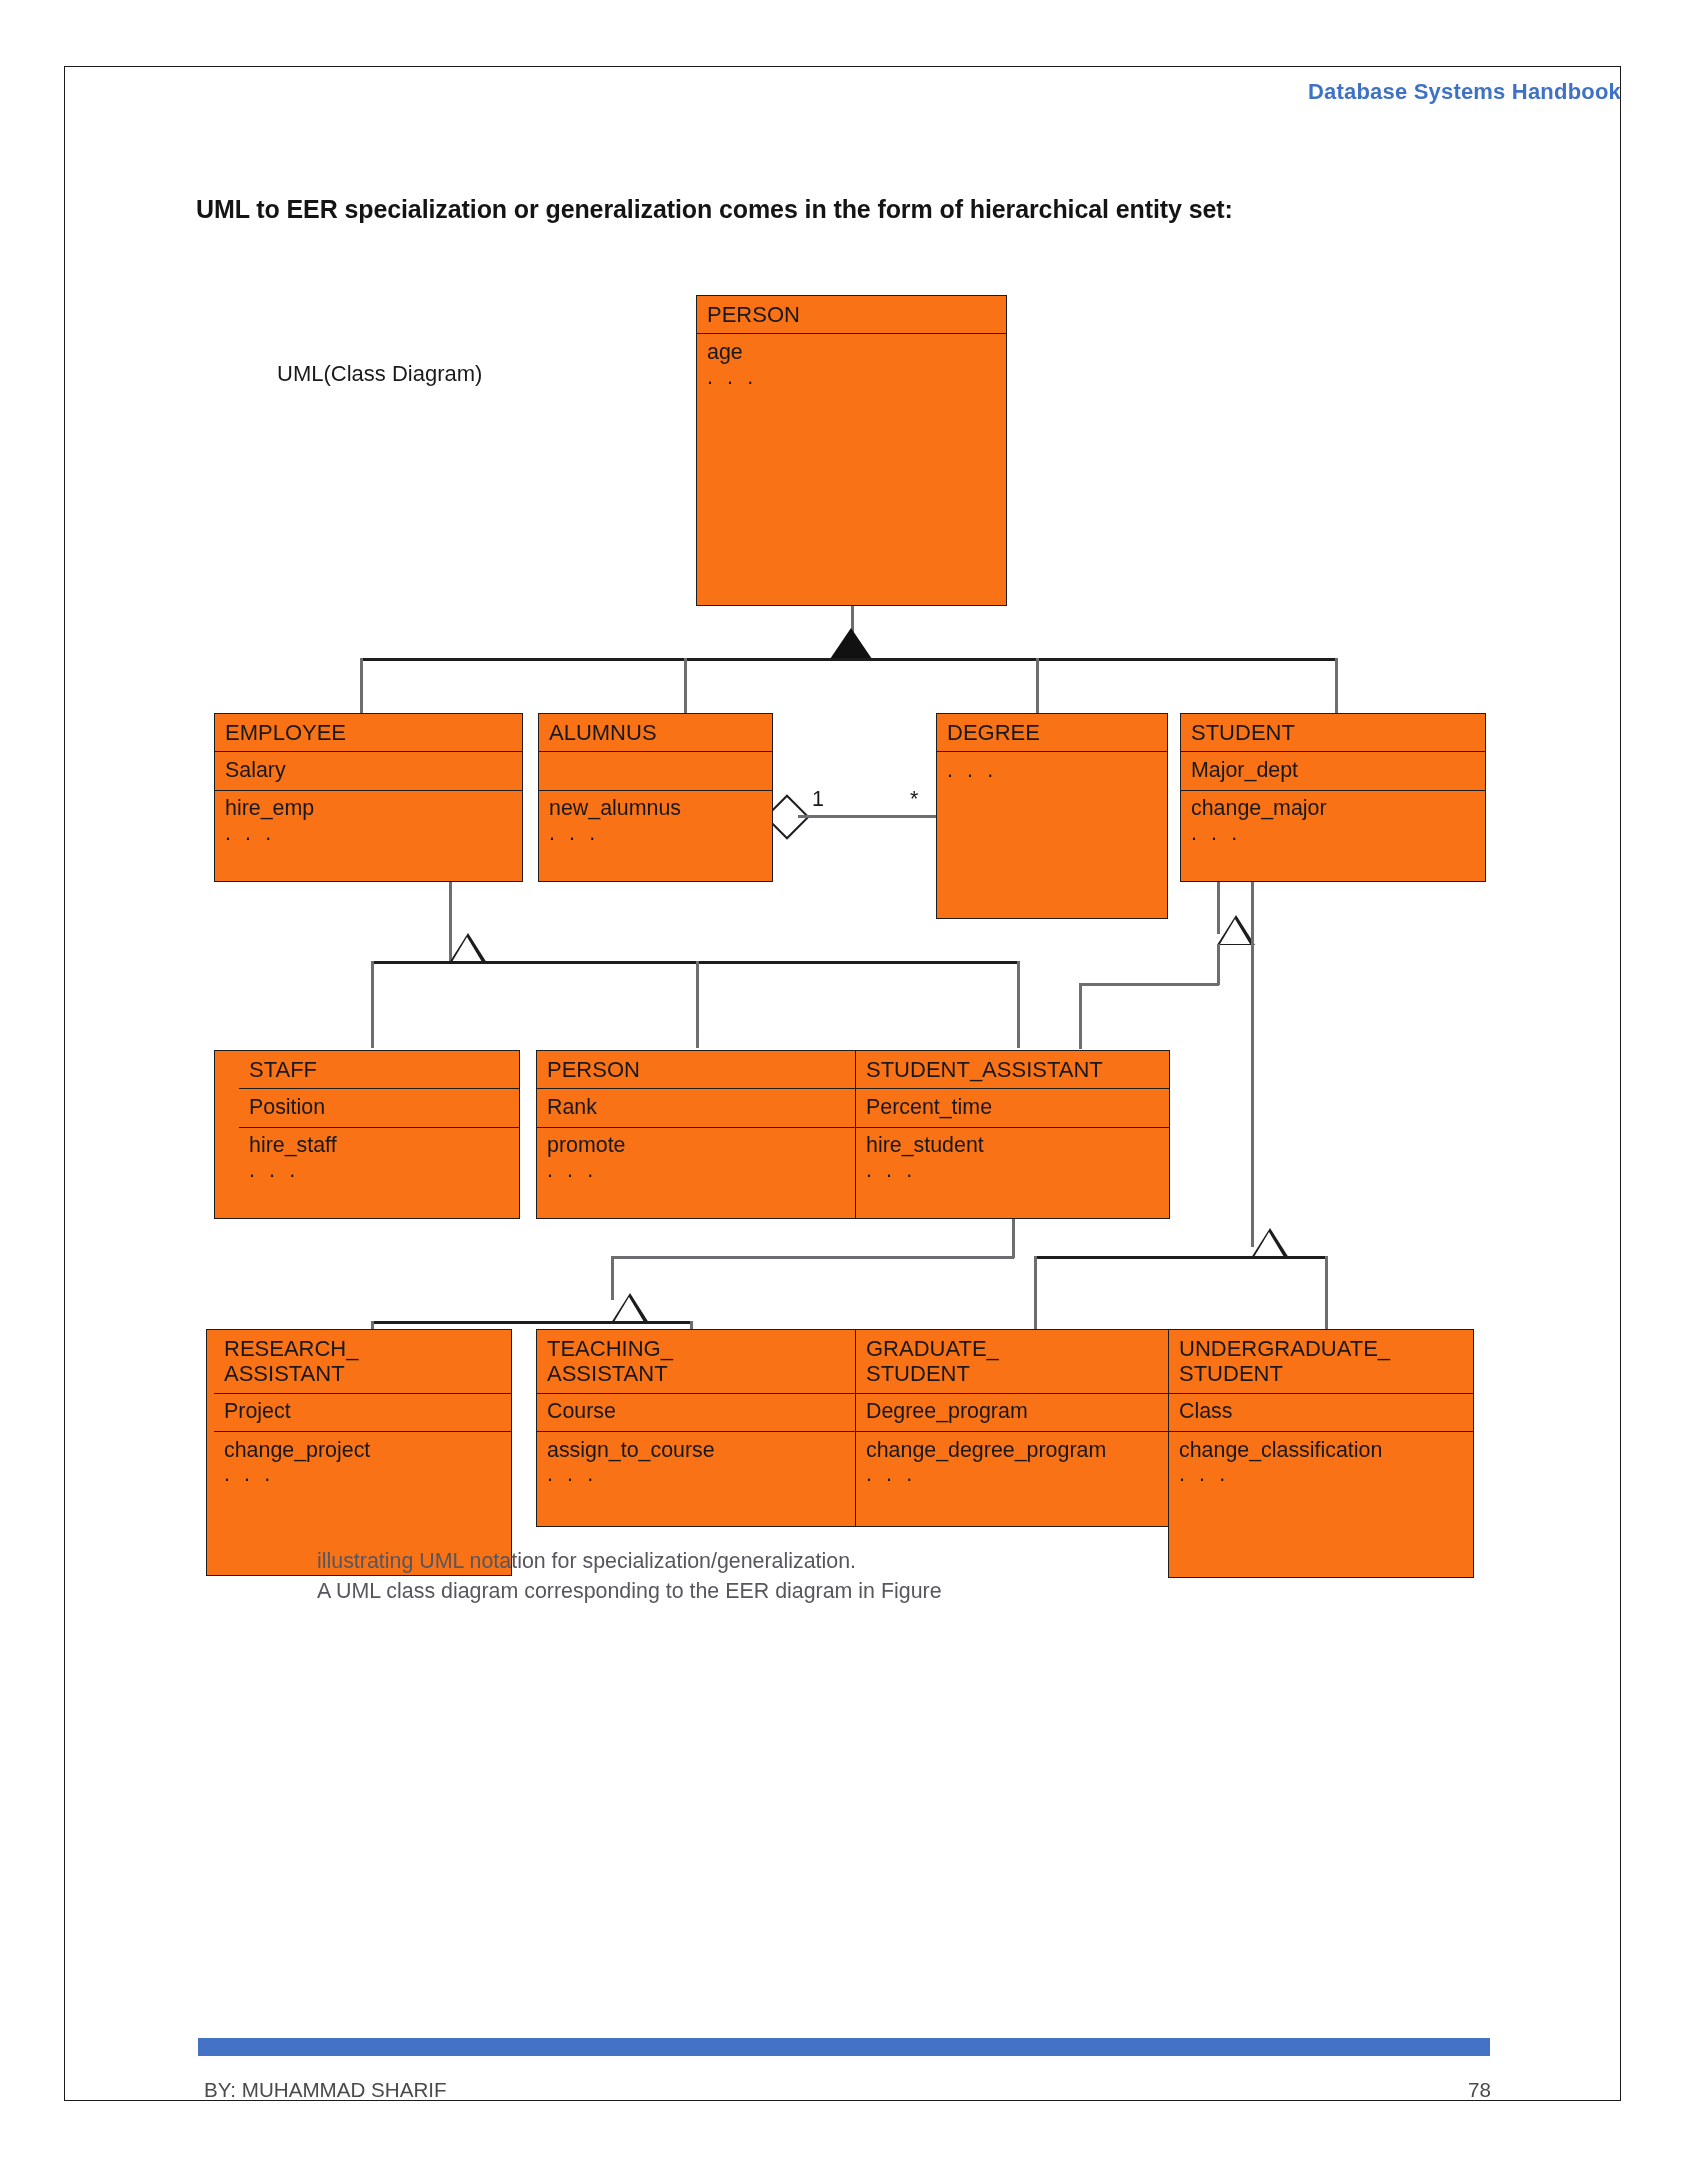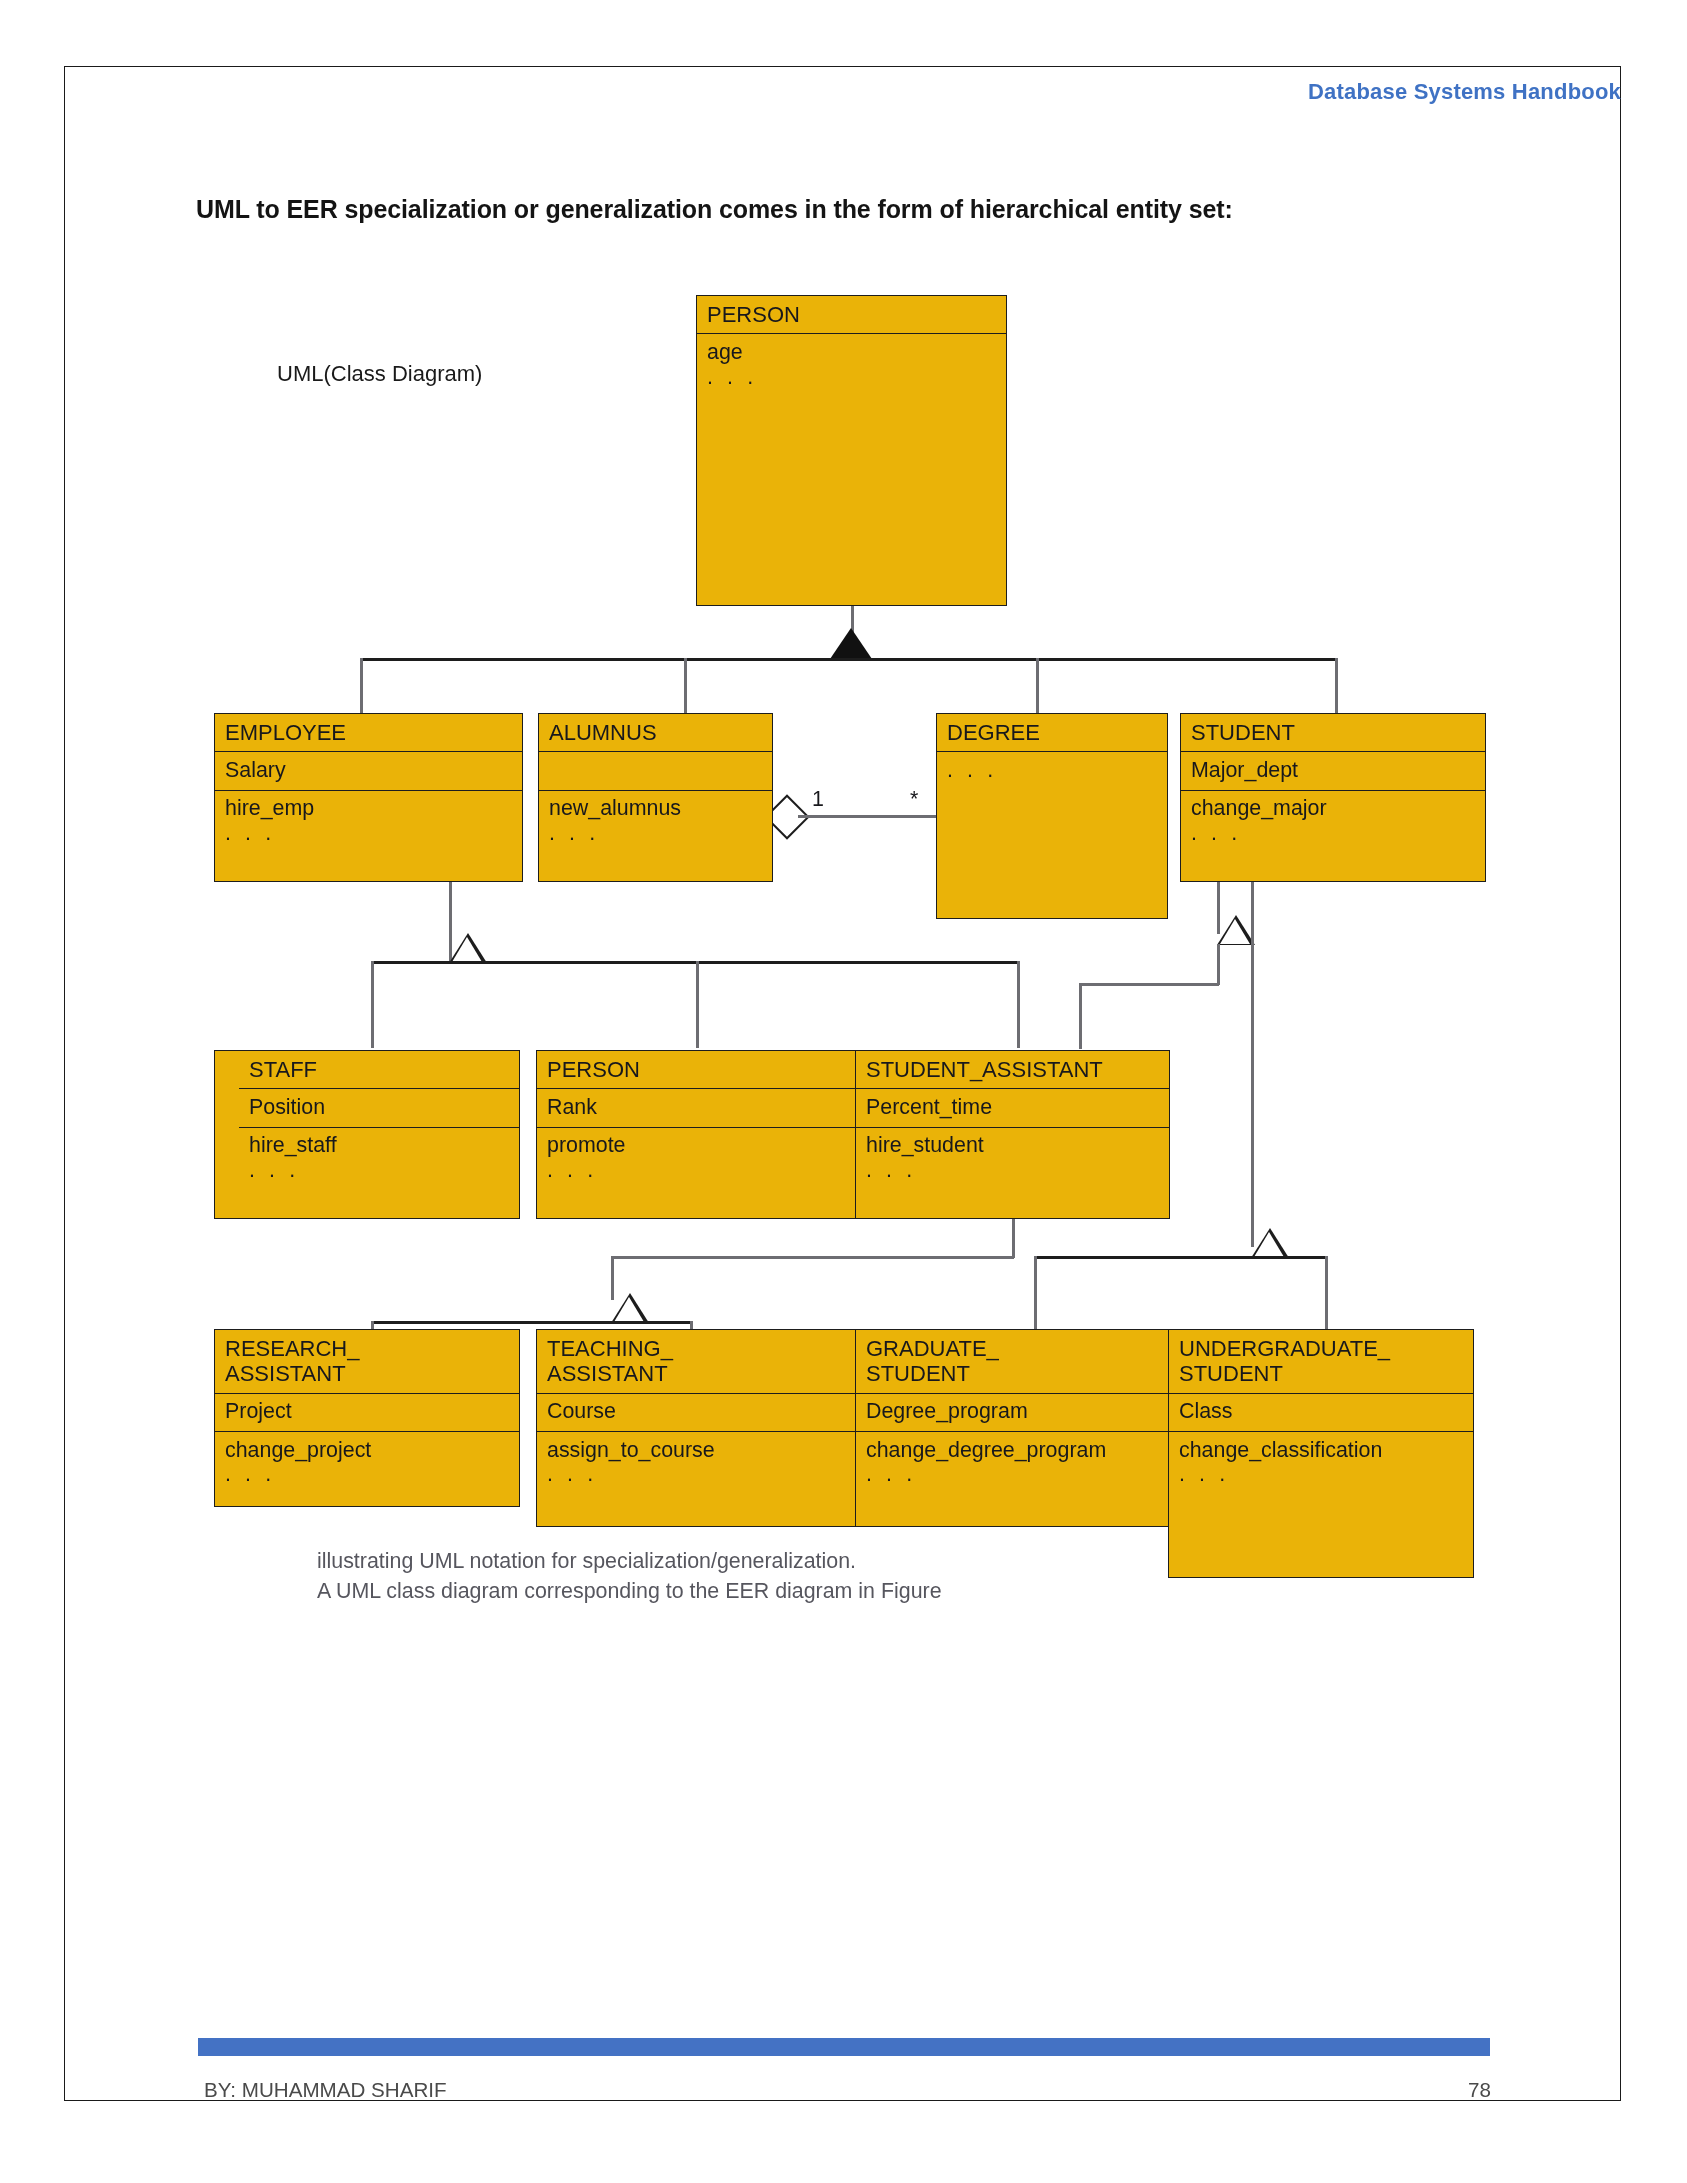--- a/index.html
+++ b/index.html
@@ -49,21 +49,21 @@
     font-size:20.6px;color:#4a4a4a;
   }
   #footer-page{
     position:absolute;left:1417px;top:2078px;width:74px;text-align:right;
     font-size:20.6px;color:#4a4a4a;
   }
 
   
   .uml-class{
     position:absolute;box-sizing:border-box;
-    border:1.6px solid #1d1d1d;background:#eab308;
+    border:1.6px solid #1d1d1d;background:#f97316;
     font-size:21.4px;color:#18181c;
   }
   .uml-compartment{
     box-sizing:border-box;padding:5.8px 10px 6.6px 10px;
   }
   .uml-compartment + .uml-compartment{border-top:1.6px solid #1d1d1d;}
   .uml-name{font-size:22px;line-height:1.14;}
   .uml-line{line-height:1.16;white-space:pre;}
   .uml-dots{letter-spacing:4.1px;}
 
@@ -228,21 +228,21 @@
   <div class="uml-compartment uml-name">STUDENT_ASSISTANT</div>
   <div class="uml-compartment">
     <div class="uml-line">Percent_time</div>
   </div>
   <div class="uml-compartment">
     <div class="uml-line">hire_student</div>
     <div class="uml-line uml-dots">. . .</div>
   </div>
 </div>
 
-<div class="uml-class" style="left:214px;top:1329px;width:306px;height:178px;">
+<div class="uml-class" style="left:206px;top:1329px;width:306px;height:247px;padding-left:7px;">
   <div class="uml-compartment uml-name">
     <div>RESEARCH_</div>
     <div>ASSISTANT</div>
   </div>
   <div class="uml-compartment">
     <div class="uml-line">Project</div>
   </div>
   <div class="uml-compartment">
     <div class="uml-line">change_project</div>
     <div class="uml-line uml-dots">. . .</div>

